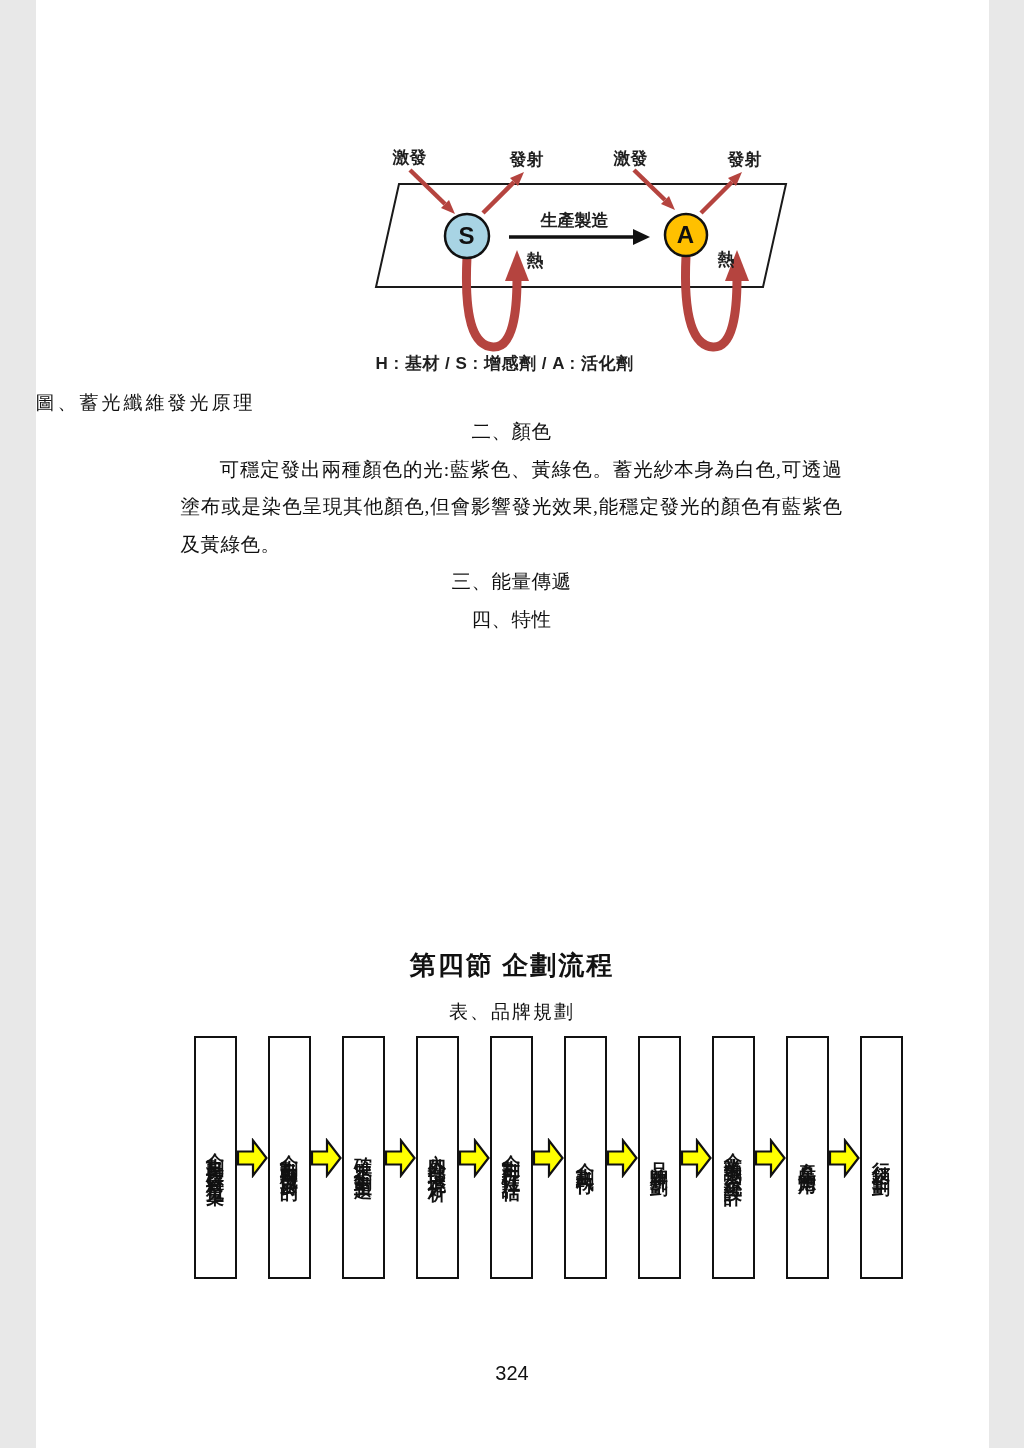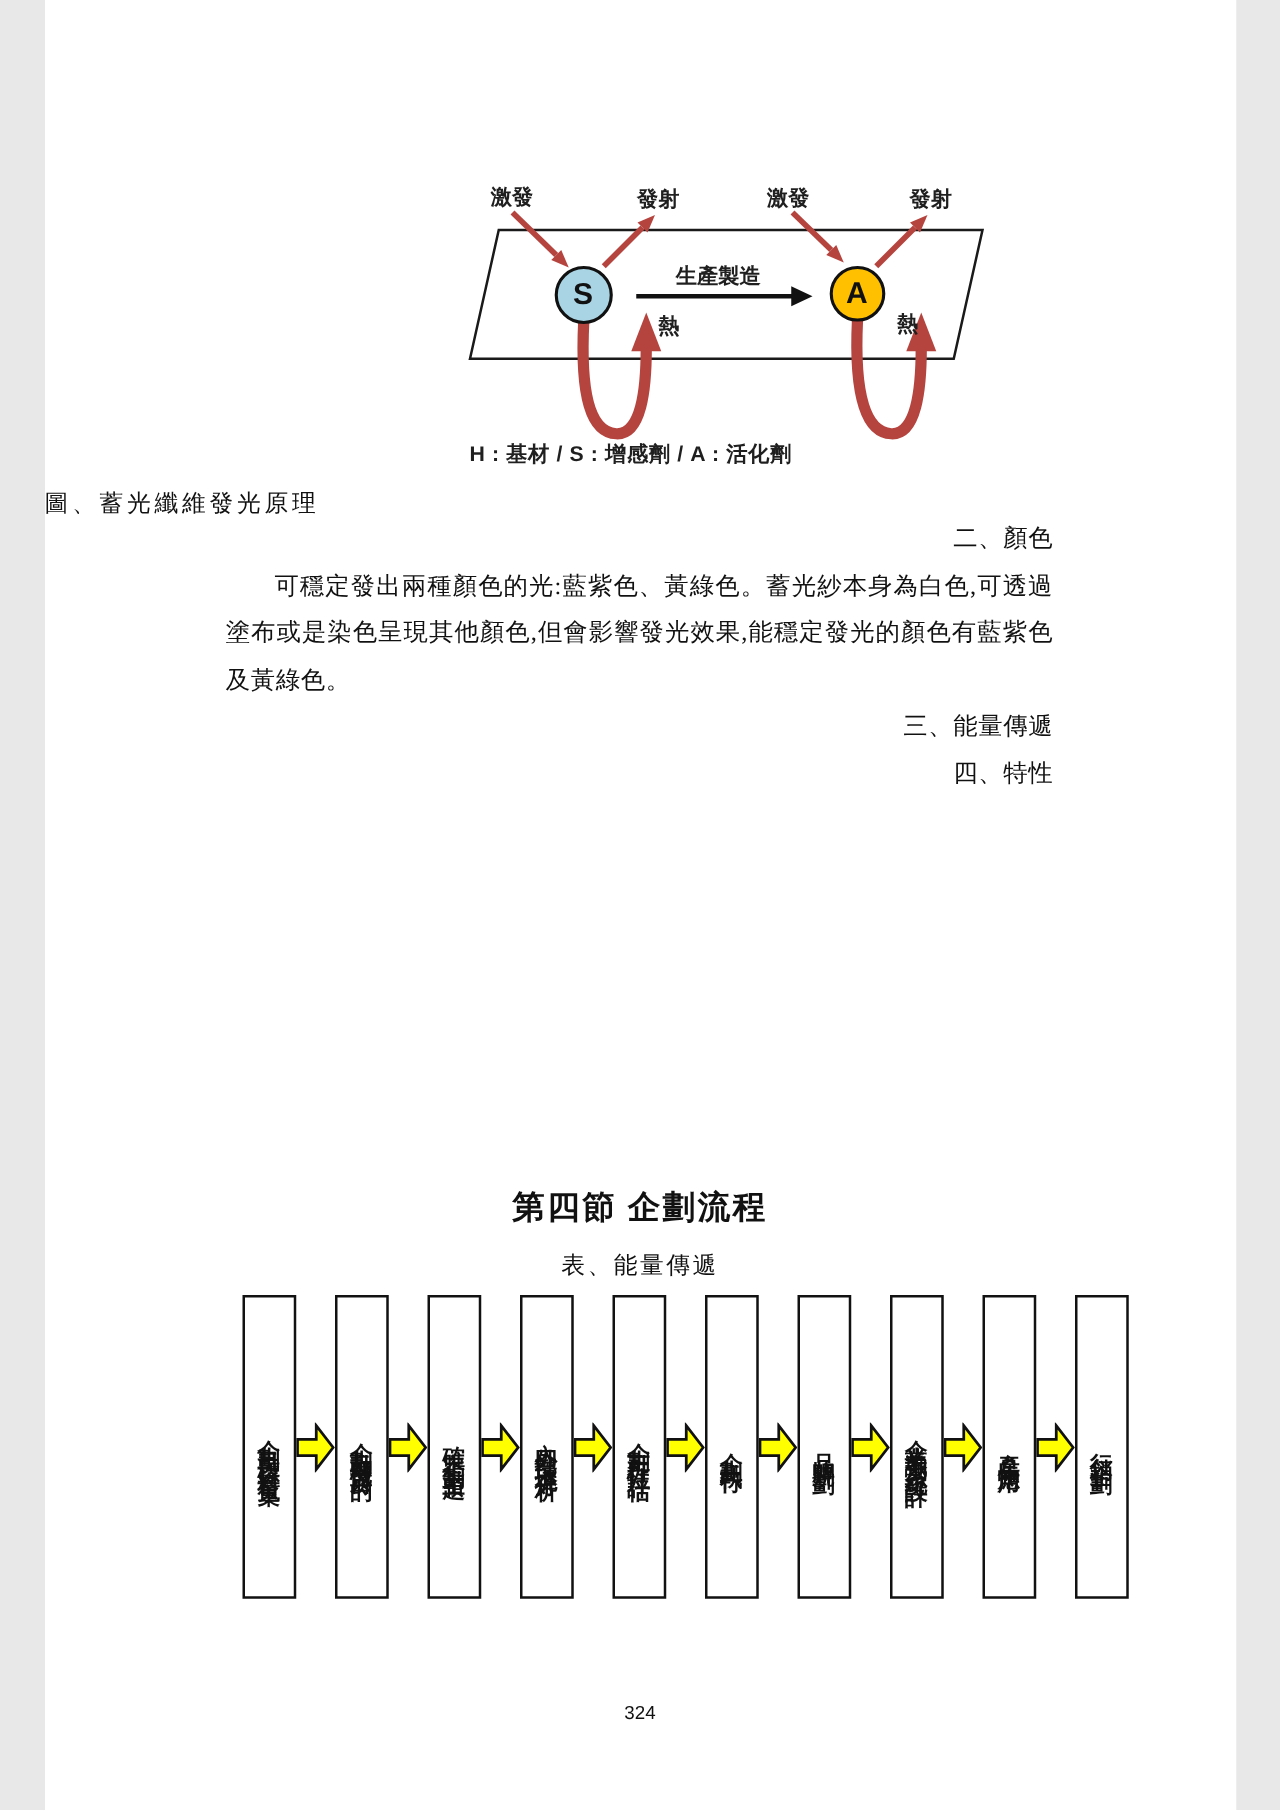--- a/index.html
+++ b/index.html
@@ -35,21 +35,21 @@
   .fig-caption{
     position:absolute;left:0;top:390px;width:100%;
     text-align:left;font-size:19px;letter-spacing:3px;color:#111;
   }
   
   .bodytext{
     position:absolute;left:145px;right:146px;top:413px;
     font-size:19.5px;line-height:37.6px;letter-spacing:0.5px;
     text-align:justify;text-justify:inter-character;
   }
-  .bodytext .sec-heading{text-align:right;}
+  .bodytext .sec-heading{text-align:center;}
   .bodytext .sec-para{text-indent:2em;}
   
   .section-title{
     position:absolute;left:0;top:948px;width:100%;
     text-align:center;font-size:26px;font-weight:bold;letter-spacing:2px;color:#111;
   }
   .table-caption{
     position:absolute;left:0;top:999px;width:100%;
     text-align:center;font-size:19px;letter-spacing:2px;color:#111;
   }
@@ -69,21 +69,21 @@
     font-family:"Liberation Sans","DejaVu Sans",sans-serif;
     font-weight:bold;font-size:18px;letter-spacing:5px;color:#111;
     line-height:1;
   }
   .flow-arrow{flex:0 0 auto;display:block;}
   
   .page-number{
     position:absolute;left:0;top:1362px;width:100%;
     text-align:center;
     font-family:"Liberation Sans","DejaVu Sans",sans-serif;
-    font-size:15px;color:#111;
+    font-size:20px;color:#111;
   }
 </style>
 </head>
 <body>
 
 <div class="page">
 
   <svg class="diagram-svg" width="445" height="240" viewBox="330 140 445 240">
 
     <polygon points="363,184 750,184 727,287 340,287" fill="#ffffff" stroke="#1a1a1a" stroke-width="2"></polygon>
@@ -124,21 +124,21 @@
   <div class="fig-caption">圖、蓄光纖維發光原理</div>
 
   <div class="bodytext">
     <div class="sec-heading">二、顏色</div>
     <div class="sec-para">可穩定發出兩種顏色的光:藍紫色、黃綠色。蓄光紗本身為白色,可透過塗布或是染色呈現其他顏色,但會影響發光效果,能穩定發光的顏色有藍紫色及黃綠色。</div>
     <div class="sec-heading">三、能量傳遞</div>
     <div class="sec-heading">四、特性</div>
   </div>
 
   <div class="section-title">第四節 企劃流程</div>
-  <div class="table-caption">表、能量傳遞</div>
+  <div class="table-caption">表、品牌規劃</div>
 
   <div class="flowchart">
     <div class="flow-box">
         <span>企劃目標資料蒐集</span>
       </div>
     <svg class="flow-arrow" width="31" height="40" viewBox="0 0 31 40">
         <polygon points="1,13.5 16,13.5 16,2.5 29.5,20 16,37.5 16,26.5 1,26.5" stroke="#111" stroke-width="2.2" fill="#FFFF00"></polygon>
       </svg>
     <div class="flow-box">
         <span>企劃動機與目的</span>

